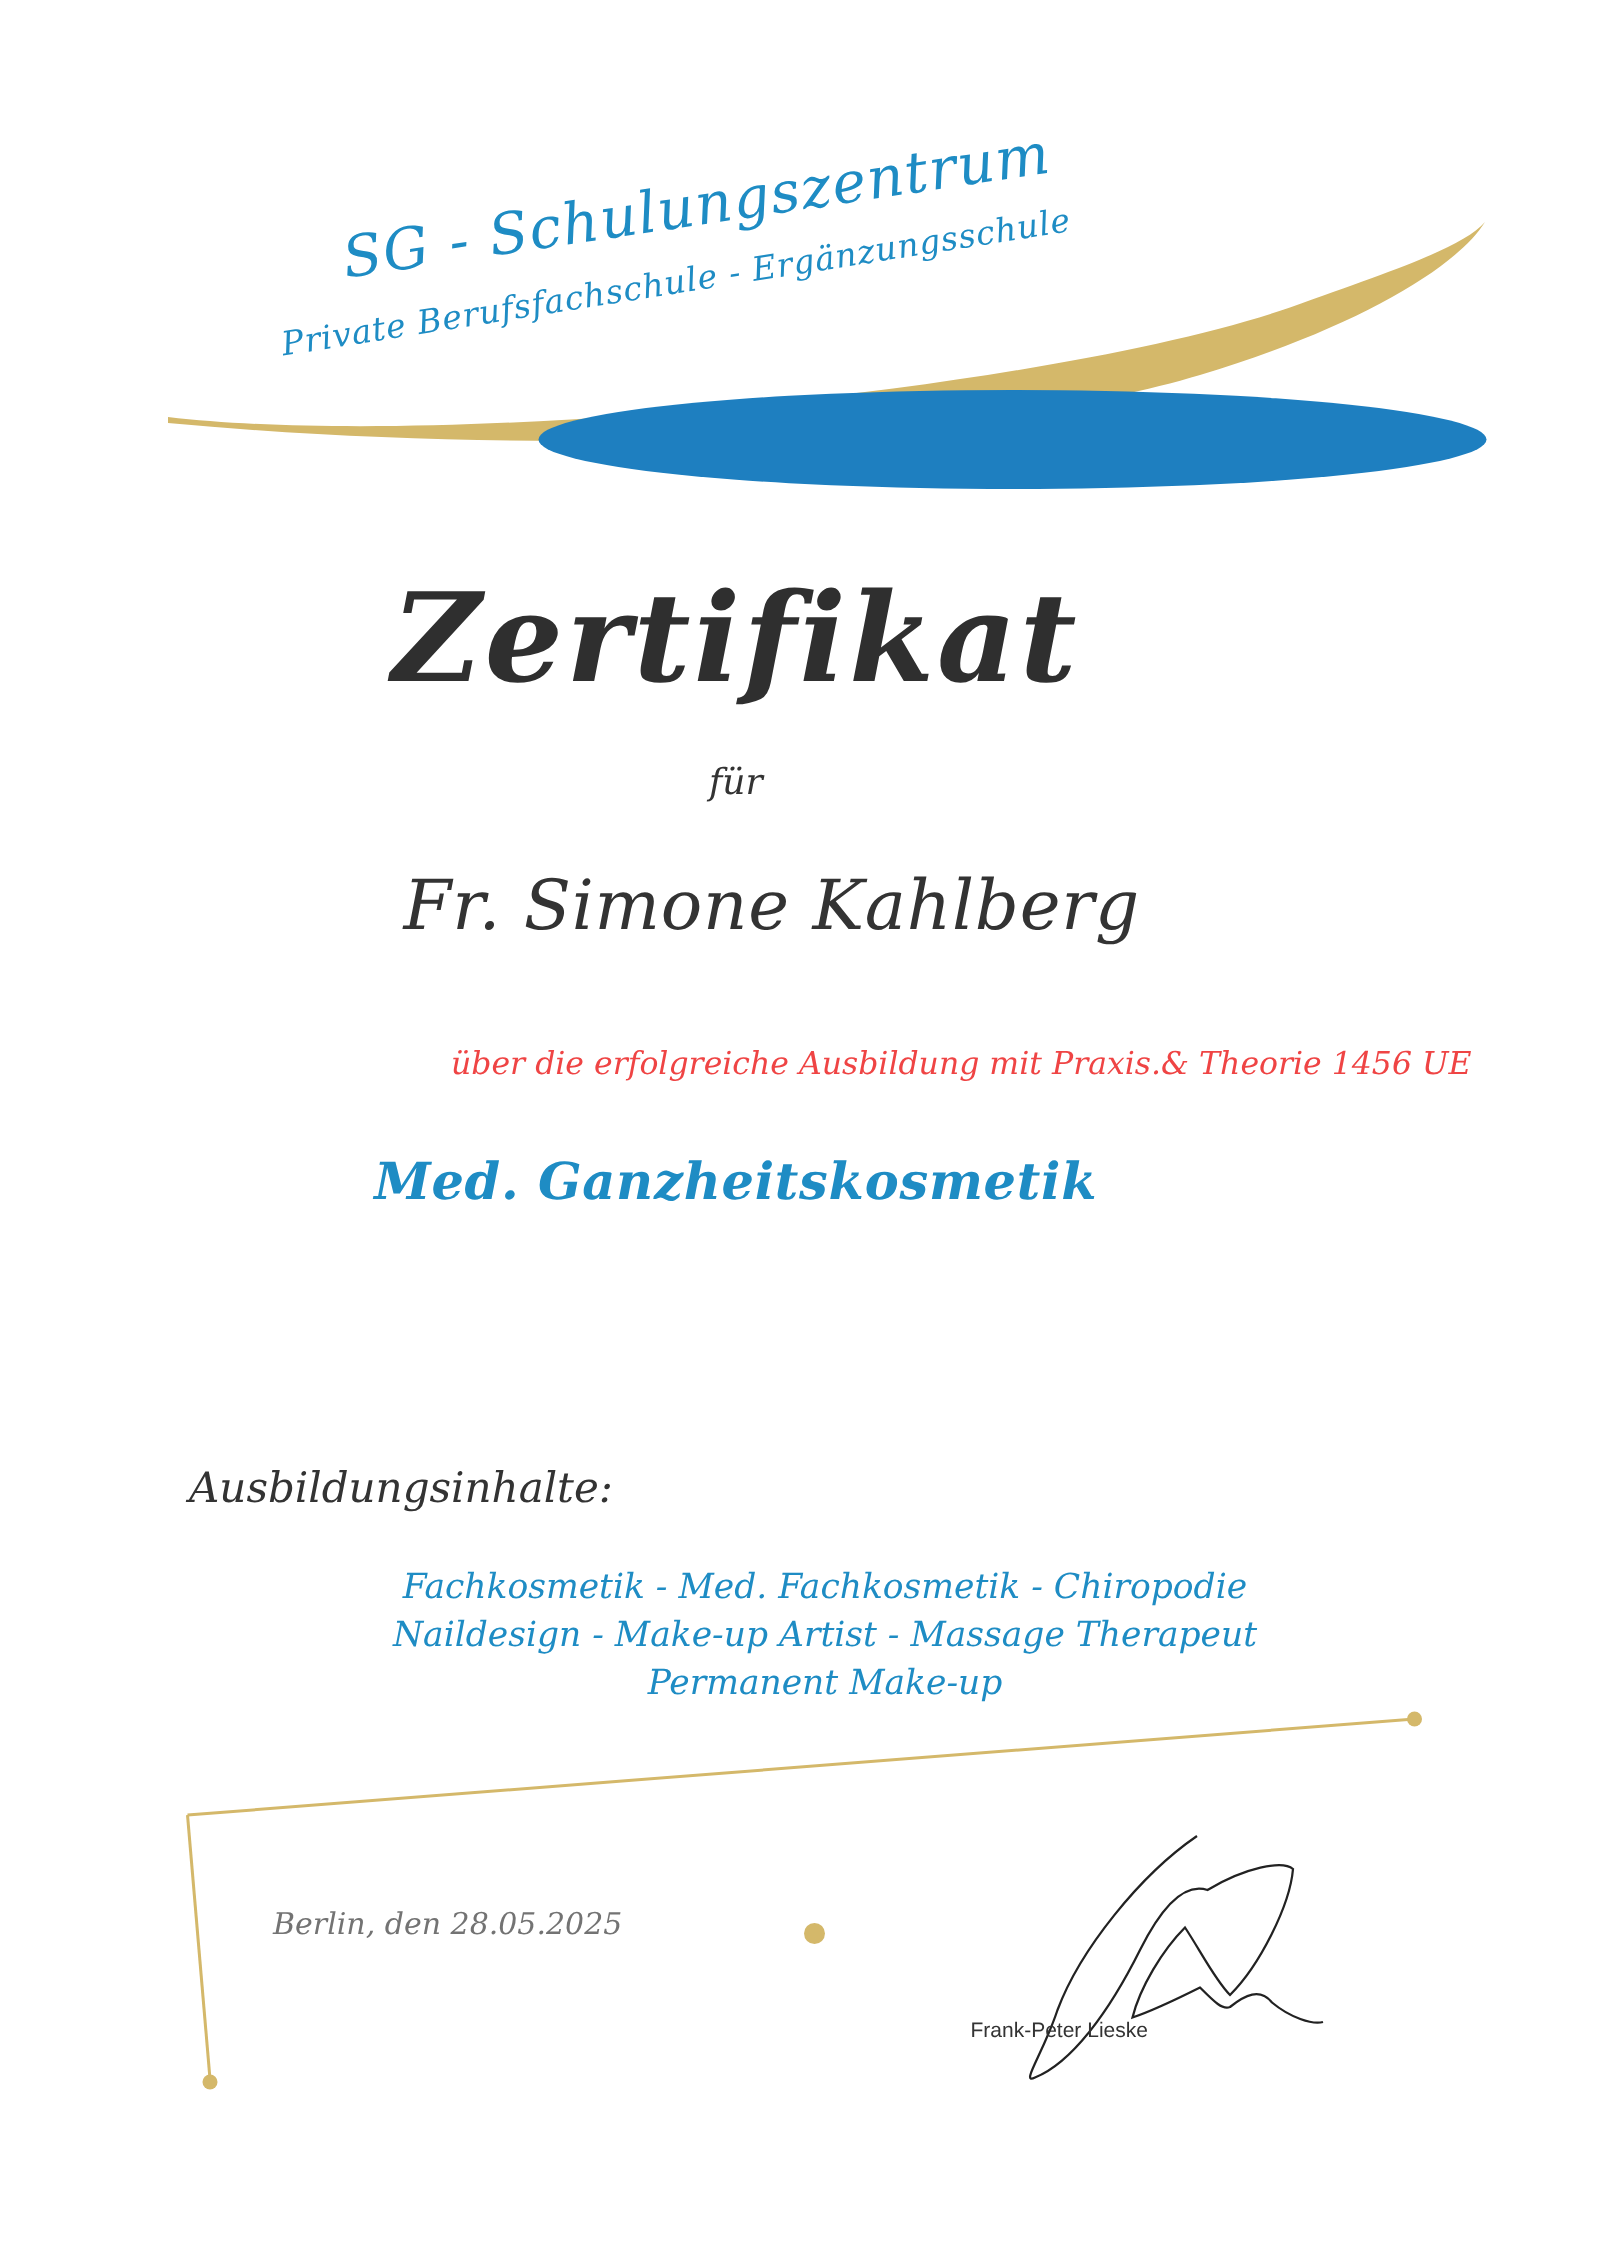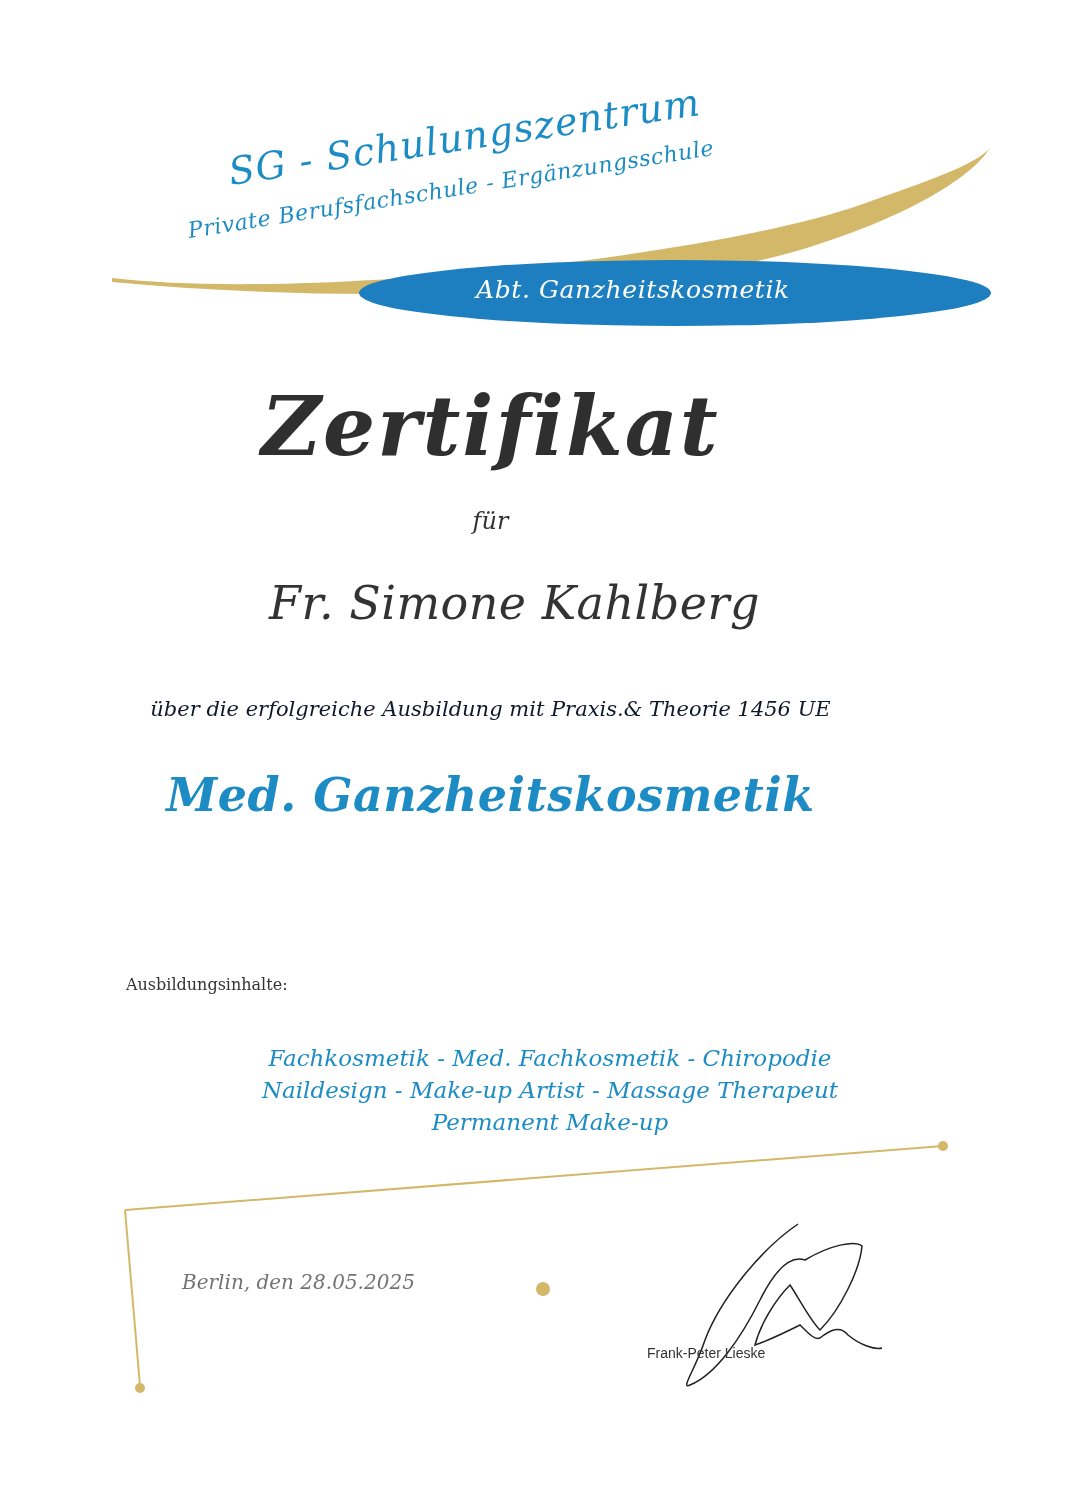--- a/index.html
+++ b/index.html
@@ -10,24 +10,24 @@
     
     .logo-svg { position: absolute; left: 0; top: 0; width: 1067px; height: 360px; }
     .logo-title { position: absolute; left: 232px; top: 150px; font-size: 38px; color: #1e8cc4; font-style: italic; transform: rotate(-8.5deg); transform-origin: left bottom; white-space: nowrap; letter-spacing: 1px; }
     .logo-sub { position: absolute; left: 190px; top: 218px; font-size: 22px; color: #1e8cc4; font-style: italic; transform: rotate(-9deg); transform-origin: left bottom; white-space: nowrap; letter-spacing: 0.6px; }
     .logo-dept { position: absolute; left: 476px; top: 275px; font-size: 25px; color: #ffffff; font-style: italic; white-space: nowrap; letter-spacing: 0.6px; }
 
     .center { position: absolute; left: 0; width: 981px; text-align: center; white-space: nowrap; }
     .title { top: 378px; font-size: 82px; font-weight: bold; font-style: italic; color: #2f2f2f; letter-spacing: 2px; }
     .for { top: 507px; font-size: 24px; font-style: italic; color: #333333; }
     .name { top: 576px; font-size: 46px; font-style: italic; color: #333333; letter-spacing: 0.5px; padding-left: 24px; }
-    .desc { top: 697px; font-size: 21px; font-style: italic; color: #0f172a; }
-    .course { top: 768px; font-size: 46px; font-style: italic; font-weight: bold; color: #1e8cc4; letter-spacing: 0.5px; }
+    .desc { top: 697px; font-size: 21px; font-style: italic; color: #ef4444; text-align: right; }
+    .course { top: 768px; font-size: 34px; font-style: italic; font-weight: bold; color: #1e8cc4; letter-spacing: 0.5px; }
 
-    .contents-label { position: absolute; left: 126px; top: 975px; font-size: 16px; color: #333333; text-align: right; }
+    .contents-label { position: absolute; left: 126px; top: 975px; font-size: 28px; font-style: italic; color: #333333; text-align: right; }
     .contents-list { position: absolute; left: 0; width: 1100px; top: 1042px; text-align: center; font-size: 23px; font-style: italic; color: #1e8cc4; line-height: 32px; }
     .contents-list div { white-space: nowrap; }
 
     .deco-svg { position: absolute; left: 0; top: 1130px; width: 1067px; height: 300px; }
     .place-date { position: absolute; left: 182px; top: 1270px; font-size: 20px; font-style: italic; color: #737373; white-space: nowrap; }
     .signer { position: absolute; left: 647px; top: 1345px; font-size: 14px; color: #333333; font-family: "Liberation Sans", sans-serif; white-space: nowrap; text-align: center; }
     .signature-svg { position: absolute; left: 670px; top: 1220px; width: 220px; height: 170px; }
   </style>
 </head>
 <body>
@@ -35,21 +35,20 @@
 <div class="page serif">
 
   <svg class="logo-svg" viewBox="0 0 1067 360">
 
     <path d="M112,278 C300,300 700,260 860,205 C930,180 975,165 990,148 C970,180 900,220 800,250 C650,295 360,305 112,282 Z" fill="#d4b86a"></path>
 
     <ellipse cx="675" cy="293" rx="316" ry="33" fill="#1e7fc0"></ellipse>
   </svg>
   <div class="logo-title">SG - Schulungszentrum</div>
   <div class="logo-sub">Private Berufsfachschule - Ergänzungsschule</div>
-  <div class="logo-dept">Abt. Ganzheitskosmetik</div>
 
   <div class="center title">Zertifikat</div>
   <div class="center for">für</div>
   <div class="center name">Fr. Simone Kahlberg</div>
   <div class="center desc">über die erfolgreiche Ausbildung mit Praxis.&amp; Theorie 1456 UE</div>
   <div class="center course">Med. Ganzheitskosmetik</div>
 
   <div class="contents-label">Ausbildungsinhalte:</div>
   <div class="contents-list">
     <div>Fachkosmetik - Med. Fachkosmetik - Chiropodie</div>

